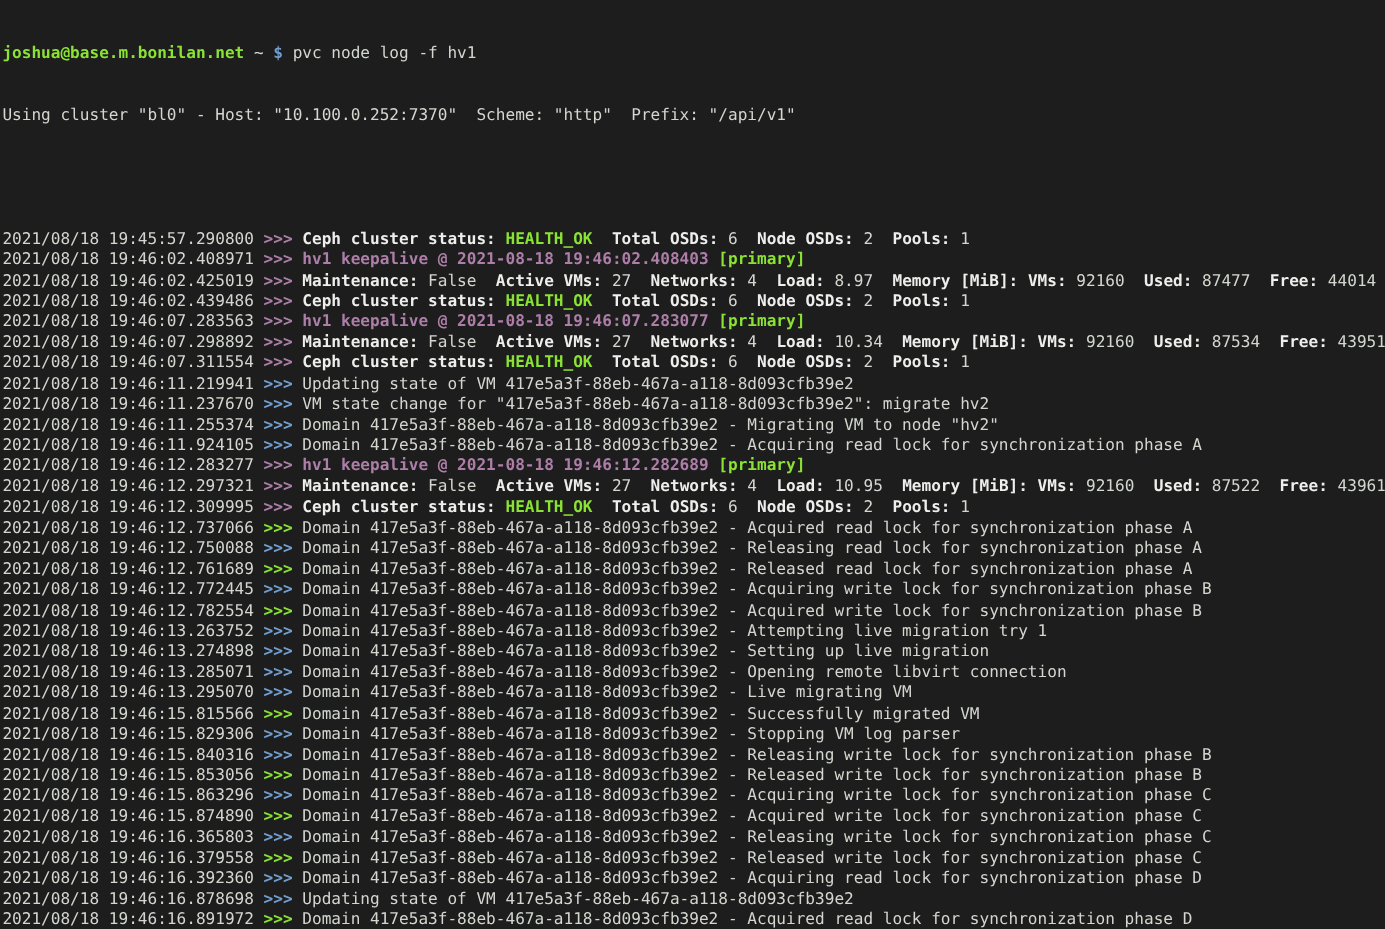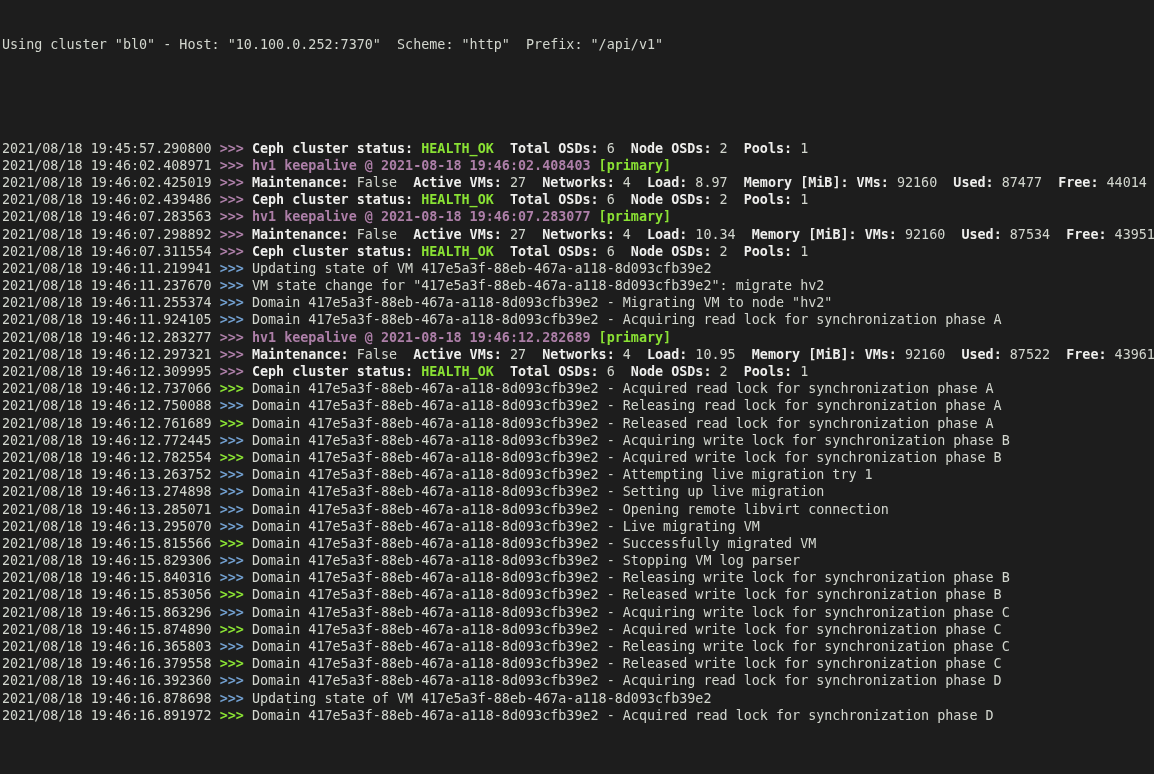--- a/index.html
+++ b/index.html
@@ -21,18 +21,19 @@
   .fg{color:var(--fg);}
   .b{font-weight:bold;color:var(--bright);}
   .green{color:var(--green);}
   .purple{color:var(--purple);}
   .blue{color:var(--blue);}
 </style>
 </head>
 <body>
 
 <div class="term">
+  <div class="row"><span class="b green">joshua@base.m.bonilan.net</span><span> </span><span class="fg">~</span><span> </span><span class="b blue">$</span><span> </span><span class="fg">pvc node log -f hv1</span></div>
   <div class="row">Using cluster "bl0" - Host: "10.100.0.252:7370"  Scheme: "http"  Prefix: "/api/v1"</div>
   <div class="row"> </div>
   <div><div class="row"><span class="fg">2021/08/18 19:45:57.290800 </span><span class="b purple">&gt;&gt;&gt; </span><span class="b">Ceph cluster status: </span><span class="b green">HEALTH_OK</span><span class="fg">  </span><span class="b">Total OSDs:</span><span class="fg"> 6</span><span class="fg">  </span><span class="b">Node OSDs:</span><span class="fg"> 2</span><span class="fg">  </span><span class="b">Pools:</span><span class="fg"> 1</span></div><div class="row"><span class="fg">2021/08/18 19:46:02.408971 </span><span class="b purple">&gt;&gt;&gt; </span><span class="b purple">hv1 keepalive @ 2021-08-18 19:46:02.408403 </span><span class="b green">[primary]</span></div><div class="row"><span class="fg">2021/08/18 19:46:02.425019 </span><span class="b purple">&gt;&gt;&gt; </span><span class="b">Maintenance:</span><span class="fg"> False  </span><span class="b">Active VMs:</span><span class="fg"> 27  </span><span class="b">Networks:</span><span class="fg"> 4  </span><span class="b">Load:</span><span class="fg"> 8.97  </span><span class="b">Memory [MiB]: VMs:</span><span class="fg"> 92160  </span><span class="b">Used:</span><span class="fg"> 87477  </span><span class="b">Free:</span><span class="fg"> 44014</span></div><div class="row"><span class="fg">2021/08/18 19:46:02.439486 </span><span class="b purple">&gt;&gt;&gt; </span><span class="b">Ceph cluster status: </span><span class="b green">HEALTH_OK</span><span class="fg">  </span><span class="b">Total OSDs:</span><span class="fg"> 6</span><span class="fg">  </span><span class="b">Node OSDs:</span><span class="fg"> 2</span><span class="fg">  </span><span class="b">Pools:</span><span class="fg"> 1</span></div><div class="row"><span class="fg">2021/08/18 19:46:07.283563 </span><span class="b purple">&gt;&gt;&gt; </span><span class="b purple">hv1 keepalive @ 2021-08-18 19:46:07.283077 </span><span class="b green">[primary]</span></div><div class="row"><span class="fg">2021/08/18 19:46:07.298892 </span><span class="b purple">&gt;&gt;&gt; </span><span class="b">Maintenance:</span><span class="fg"> False  </span><span class="b">Active VMs:</span><span class="fg"> 27  </span><span class="b">Networks:</span><span class="fg"> 4  </span><span class="b">Load:</span><span class="fg"> 10.34  </span><span class="b">Memory [MiB]: VMs:</span><span class="fg"> 92160  </span><span class="b">Used:</span><span class="fg"> 87534  </span><span class="b">Free:</span><span class="fg"> 43951</span></div><div class="row"><span class="fg">2021/08/18 19:46:07.311554 </span><span class="b purple">&gt;&gt;&gt; </span><span class="b">Ceph cluster status: </span><span class="b green">HEALTH_OK</span><span class="fg">  </span><span class="b">Total OSDs:</span><span class="fg"> 6</span><span class="fg">  </span><span class="b">Node OSDs:</span><span class="fg"> 2</span><span class="fg">  </span><span class="b">Pools:</span><span class="fg"> 1</span></div><div class="row"><span class="fg">2021/08/18 19:46:11.219941 </span><span class="b blue">&gt;&gt;&gt; </span><span class="fg">Updating state of VM 417e5a3f-88eb-467a-a118-8d093cfb39e2</span></div><div class="row"><span class="fg">2021/08/18 19:46:11.237670 </span><span class="b blue">&gt;&gt;&gt; </span><span class="fg">VM state change for "417e5a3f-88eb-467a-a118-8d093cfb39e2": migrate hv2</span></div><div class="row"><span class="fg">2021/08/18 19:46:11.255374 </span><span class="b blue">&gt;&gt;&gt; </span><span class="fg">Domain 417e5a3f-88eb-467a-a118-8d093cfb39e2 - Migrating VM to node "hv2"</span></div><div class="row"><span class="fg">2021/08/18 19:46:11.924105 </span><span class="b blue">&gt;&gt;&gt; </span><span class="fg">Domain 417e5a3f-88eb-467a-a118-8d093cfb39e2 - Acquiring read lock for synchronization phase A</span></div><div class="row"><span class="fg">2021/08/18 19:46:12.283277 </span><span class="b purple">&gt;&gt;&gt; </span><span class="b purple">hv1 keepalive @ 2021-08-18 19:46:12.282689 </span><span class="b green">[primary]</span></div><div class="row"><span class="fg">2021/08/18 19:46:12.297321 </span><span class="b purple">&gt;&gt;&gt; </span><span class="b">Maintenance:</span><span class="fg"> False  </span><span class="b">Active VMs:</span><span class="fg"> 27  </span><span class="b">Networks:</span><span class="fg"> 4  </span><span class="b">Load:</span><span class="fg"> 10.95  </span><span class="b">Memory [MiB]: VMs:</span><span class="fg"> 92160  </span><span class="b">Used:</span><span class="fg"> 87522  </span><span class="b">Free:</span><span class="fg"> 43961</span></div><div class="row"><span class="fg">2021/08/18 19:46:12.309995 </span><span class="b purple">&gt;&gt;&gt; </span><span class="b">Ceph cluster status: </span><span class="b green">HEALTH_OK</span><span class="fg">  </span><span class="b">Total OSDs:</span><span class="fg"> 6</span><span class="fg">  </span><span class="b">Node OSDs:</span><span class="fg"> 2</span><span class="fg">  </span><span class="b">Pools:</span><span class="fg"> 1</span></div><div class="row"><span class="fg">2021/08/18 19:46:12.737066 </span><span class="b green">&gt;&gt;&gt; </span><span class="fg">Domain 417e5a3f-88eb-467a-a118-8d093cfb39e2 - Acquired read lock for synchronization phase A</span></div><div class="row"><span class="fg">2021/08/18 19:46:12.750088 </span><span class="b blue">&gt;&gt;&gt; </span><span class="fg">Domain 417e5a3f-88eb-467a-a118-8d093cfb39e2 - Releasing read lock for synchronization phase A</span></div><div class="row"><span class="fg">2021/08/18 19:46:12.761689 </span><span class="b green">&gt;&gt;&gt; </span><span class="fg">Domain 417e5a3f-88eb-467a-a118-8d093cfb39e2 - Released read lock for synchronization phase A</span></div><div class="row"><span class="fg">2021/08/18 19:46:12.772445 </span><span class="b blue">&gt;&gt;&gt; </span><span class="fg">Domain 417e5a3f-88eb-467a-a118-8d093cfb39e2 - Acquiring write lock for synchronization phase B</span></div><div class="row"><span class="fg">2021/08/18 19:46:12.782554 </span><span class="b green">&gt;&gt;&gt; </span><span class="fg">Domain 417e5a3f-88eb-467a-a118-8d093cfb39e2 - Acquired write lock for synchronization phase B</span></div><div class="row"><span class="fg">2021/08/18 19:46:13.263752 </span><span class="b blue">&gt;&gt;&gt; </span><span class="fg">Domain 417e5a3f-88eb-467a-a118-8d093cfb39e2 - Attempting live migration try 1</span></div><div class="row"><span class="fg">2021/08/18 19:46:13.274898 </span><span class="b blue">&gt;&gt;&gt; </span><span class="fg">Domain 417e5a3f-88eb-467a-a118-8d093cfb39e2 - Setting up live migration</span></div><div class="row"><span class="fg">2021/08/18 19:46:13.285071 </span><span class="b blue">&gt;&gt;&gt; </span><span class="fg">Domain 417e5a3f-88eb-467a-a118-8d093cfb39e2 - Opening remote libvirt connection</span></div><div class="row"><span class="fg">2021/08/18 19:46:13.295070 </span><span class="b blue">&gt;&gt;&gt; </span><span class="fg">Domain 417e5a3f-88eb-467a-a118-8d093cfb39e2 - Live migrating VM</span></div><div class="row"><span class="fg">2021/08/18 19:46:15.815566 </span><span class="b green">&gt;&gt;&gt; </span><span class="fg">Domain 417e5a3f-88eb-467a-a118-8d093cfb39e2 - Successfully migrated VM</span></div><div class="row"><span class="fg">2021/08/18 19:46:15.829306 </span><span class="b blue">&gt;&gt;&gt; </span><span class="fg">Domain 417e5a3f-88eb-467a-a118-8d093cfb39e2 - Stopping VM log parser</span></div><div class="row"><span class="fg">2021/08/18 19:46:15.840316 </span><span class="b blue">&gt;&gt;&gt; </span><span class="fg">Domain 417e5a3f-88eb-467a-a118-8d093cfb39e2 - Releasing write lock for synchronization phase B</span></div><div class="row"><span class="fg">2021/08/18 19:46:15.853056 </span><span class="b green">&gt;&gt;&gt; </span><span class="fg">Domain 417e5a3f-88eb-467a-a118-8d093cfb39e2 - Released write lock for synchronization phase B</span></div><div class="row"><span class="fg">2021/08/18 19:46:15.863296 </span><span class="b blue">&gt;&gt;&gt; </span><span class="fg">Domain 417e5a3f-88eb-467a-a118-8d093cfb39e2 - Acquiring write lock for synchronization phase C</span></div><div class="row"><span class="fg">2021/08/18 19:46:15.874890 </span><span class="b green">&gt;&gt;&gt; </span><span class="fg">Domain 417e5a3f-88eb-467a-a118-8d093cfb39e2 - Acquired write lock for synchronization phase C</span></div><div class="row"><span class="fg">2021/08/18 19:46:16.365803 </span><span class="b blue">&gt;&gt;&gt; </span><span class="fg">Domain 417e5a3f-88eb-467a-a118-8d093cfb39e2 - Releasing write lock for synchronization phase C</span></div><div class="row"><span class="fg">2021/08/18 19:46:16.379558 </span><span class="b green">&gt;&gt;&gt; </span><span class="fg">Domain 417e5a3f-88eb-467a-a118-8d093cfb39e2 - Released write lock for synchronization phase C</span></div><div class="row"><span class="fg">2021/08/18 19:46:16.392360 </span><span class="b blue">&gt;&gt;&gt; </span><span class="fg">Domain 417e5a3f-88eb-467a-a118-8d093cfb39e2 - Acquiring read lock for synchronization phase D</span></div><div class="row"><span class="fg">2021/08/18 19:46:16.878698 </span><span class="b blue">&gt;&gt;&gt; </span><span class="fg">Updating state of VM 417e5a3f-88eb-467a-a118-8d093cfb39e2</span></div><div class="row"><span class="fg">2021/08/18 19:46:16.891972 </span><span class="b green">&gt;&gt;&gt; </span><span class="fg">Domain 417e5a3f-88eb-467a-a118-8d093cfb39e2 - Acquired read lock for synchronization phase D</span></div></div>
   
   
 </div>
 
 </body></html>

